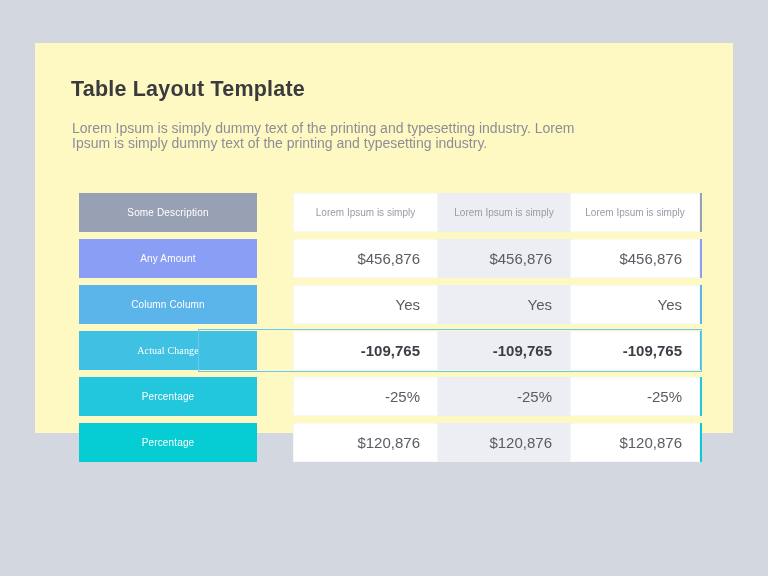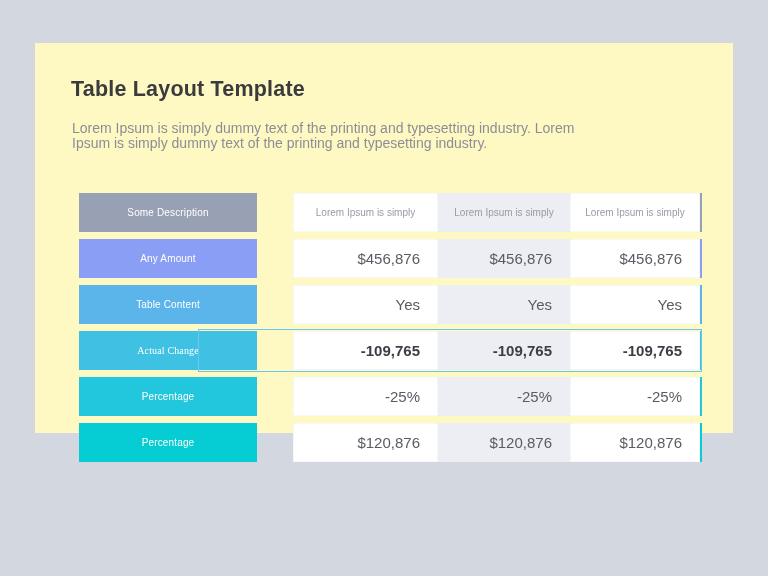--- a/index.html
+++ b/index.html
@@ -142,21 +142,21 @@
       <div class="row">
         <div class="row-label" style="background: rgb(139, 158, 245);">Any Amount</div>
         <div class="row-cells">
           <div class="cell c1">$456,876</div>
           <div class="cell c2">$456,876</div>
           <div class="cell c3">$456,876</div>
         </div>
         <div class="row-accent" style="background: rgb(139, 158, 245);"></div>
       </div>
       <div class="row">
-        <div class="row-label" style="background: rgb(91, 180, 234);">Table Content</div>
+        <div class="row-label" style="background: rgb(91, 180, 234);">Column Column</div>
         <div class="row-cells">
           <div class="cell c1">Yes</div>
           <div class="cell c2">Yes</div>
           <div class="cell c3">Yes</div>
         </div>
         <div class="row-accent" style="background: rgb(91, 180, 234);"></div>
       </div>
       <div class="row is-emphasis">
         <div class="row-label" style="background: rgb(63, 193, 227); font-family: Liberation Serif, serif;">Actual Change</div>
         <div class="row-cells">

